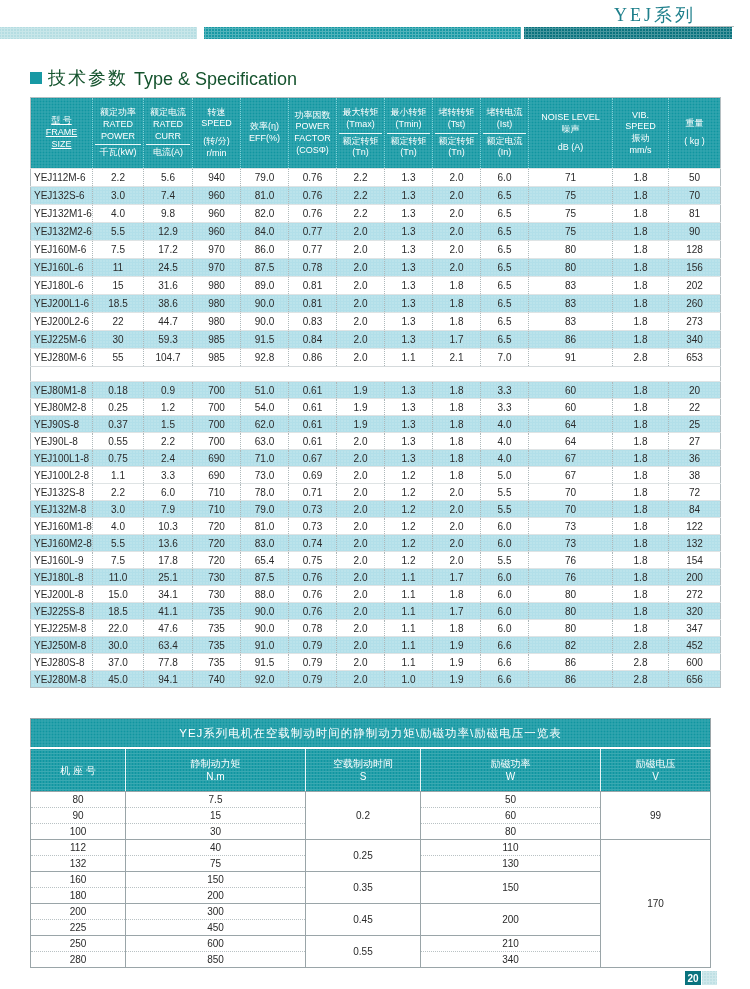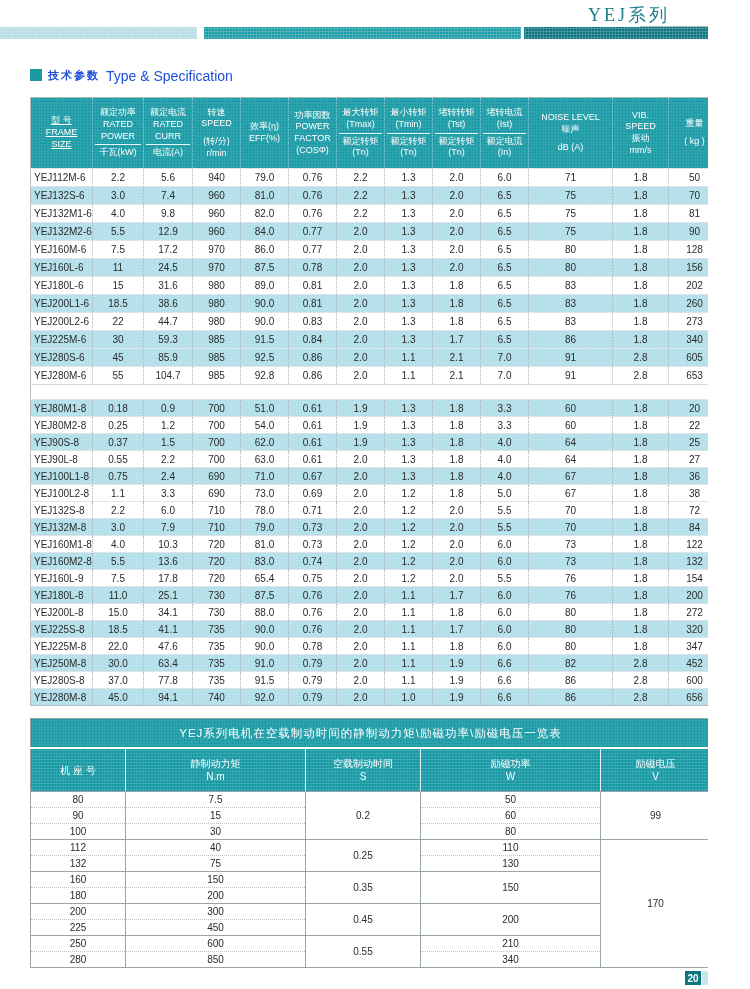--- a/index.html
+++ b/index.html
@@ -1,32 +1,32 @@
 <!DOCTYPE html>
 <html><head>
 <meta charset="utf-8">
 <style>
   html,body{margin:0;padding:0;background:#fff;}
   .page{position:relative;width:708px;height:989px;background:#fff;overflow:hidden;
-        font-family:"Liberation Sans",sans-serif;color:#222;}
+        font-family:"Liberation Sans",sans-serif;color:#222;padding-left:26px;}
 
   
   .series{position:absolute;top:3px;right:38px;font-family:"Liberation Serif",serif;
           font-size:18px;letter-spacing:3px;color:#1e7f8b;}
   .rule{position:absolute;top:26px;left:640px;right:0;height:1px;background:#b3bcbe;}
   .bar{position:absolute;top:27px;height:12px;}
   .tex{background-image:radial-gradient(rgba(255,255,255,.25) 1px,transparent 1.2px);background-size:3px 3px;}
   .bar-light{left:0;width:197px;background-color:#b5dde2;}
   .bar-mid{left:204px;width:317px;background-color:#1899a4;}
   .bar-dark{left:524px;width:208px;background-color:#0a737e;}
 
   .sec-title{position:absolute;top:66px;left:30px;display:flex;align-items:center;}
   .bullet{width:12px;height:12px;background:#1899a4;margin-right:6px;}
-  .sec-zh{font-size:11px;font-weight:bold;color:#1d4ed8;letter-spacing:2px;}
-  .sec-en{font-size:14px;color:#1d4ed8;margin-left:6px;padding-top:2px;}
+  .sec-zh{font-size:18px;font-weight:normal;color:#14532d;letter-spacing:2px;}
+  .sec-en{font-size:18px;color:#14532d;margin-left:6px;padding-top:2px;}
 
   
   table.main{position:absolute;left:30px;top:97px;width:690px;border-collapse:collapse;
              table-layout:fixed;border:1px solid #b5bfc2;}
   table.main th{background-color:#0f96a1;color:#fff;font-weight:normal;font-size:9px;
                 height:68px;vertical-align:middle;padding:1px 0;border-left:1px dotted #7fd0d6;
                 background-image:radial-gradient(rgba(255,255,255,.18) 1px,transparent 1.2px);background-size:3px 3px;}
   table.main th:first-child{border-left:none;text-decoration:underline;}
   .hl{line-height:1.3;text-align:center;white-space:nowrap;}
   .hgap{height:6px;}
@@ -345,35 +345,20 @@
           <td>91.5</td>
           <td>0.84</td>
           <td>2.0</td>
           <td>1.3</td>
           <td>1.7</td>
           <td>6.5</td>
           <td>86</td>
           <td>1.8</td>
           <td>340</td>
         </tr>
-        <tr class="s1 stripe">
-          <td class="frame">YEJ280S-6</td>
-          <td>45</td>
-          <td>85.9</td>
-          <td>985</td>
-          <td>92.5</td>
-          <td>0.86</td>
-          <td>2.0</td>
-          <td>1.1</td>
-          <td>2.1</td>
-          <td>7.0</td>
-          <td>91</td>
-          <td>2.8</td>
-          <td>605</td>
-        </tr>
         <tr class="s1">
           <td class="frame">YEJ280M-6</td>
           <td>55</td>
           <td>104.7</td>
           <td>985</td>
           <td>92.8</td>
           <td>0.86</td>
           <td>2.0</td>
           <td>1.1</td>
           <td>2.1</td>

